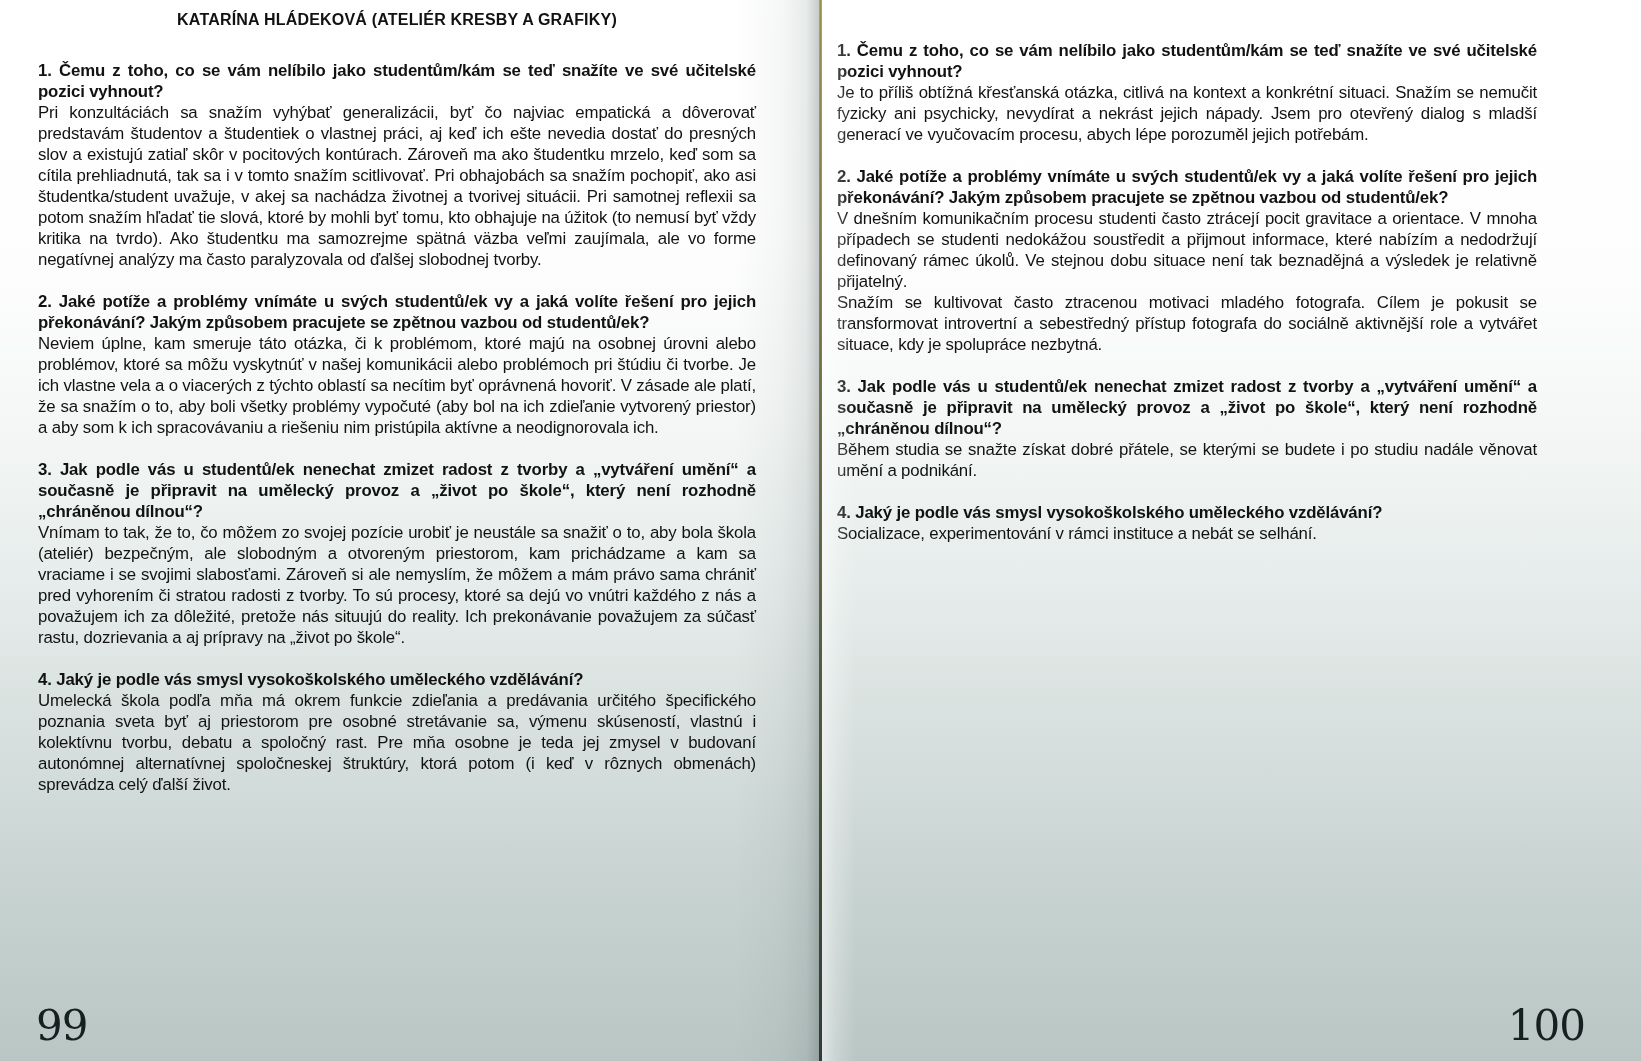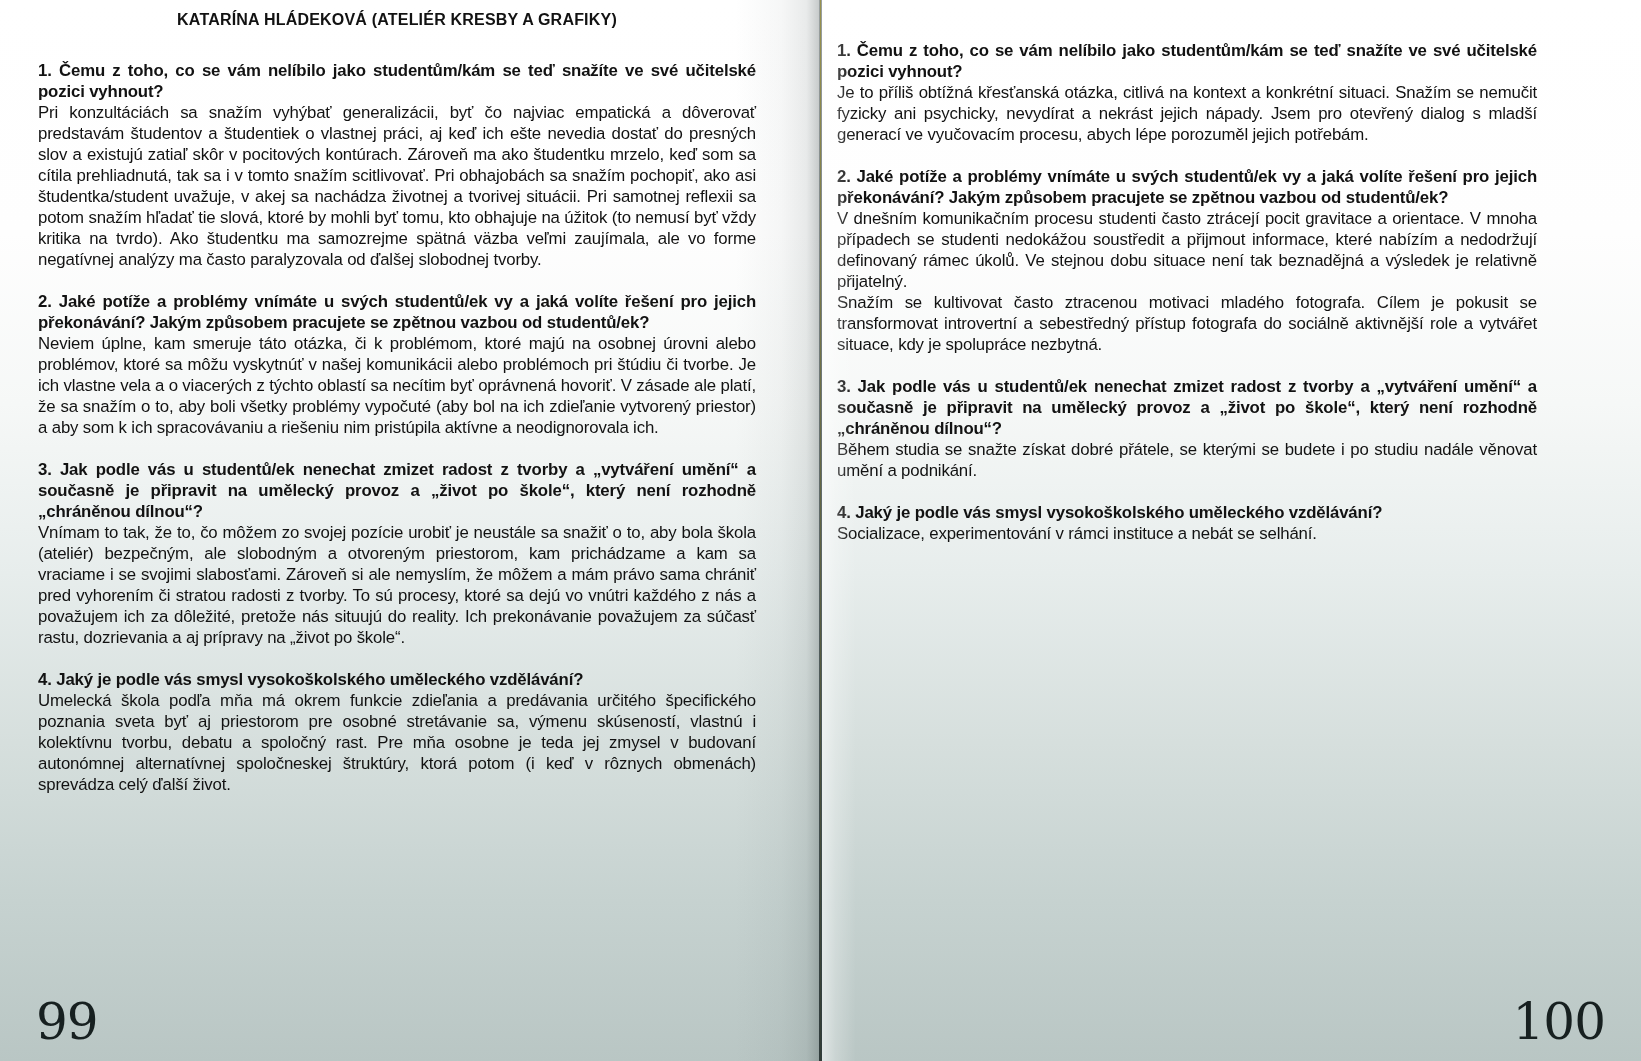--- a/index.html
+++ b/index.html
@@ -66,26 +66,26 @@
   }
   .answer {
     font-size: 16.8px; line-height: 21px;
     letter-spacing: -0.15px;
     text-align: justify;
   }
   .page-number {
     position: absolute; bottom: 14px; z-index: 5;
     font-family: "DejaVu Serif", "Liberation Serif", serif;
     font-weight: 400;
-    font-size: 50px; line-height: 1;
+    font-size: 42px; line-height: 1;
     color: #172020;
     letter-spacing: -1px;
   }
   .page-number-left  { left: 36px; }
-  .page-number-right { right: 36px; }
+  .page-number-right { right: 56px; }
 </style>
 </head>
 <body>
 
 <div class="spread">
 
   <div class="page page-left">
     <div class="content">
       <div class="page-header">KATARÍNA HLÁDEKOVÁ (ATELIÉR KRESBY A GRAFIKY)</div>
       <div class="qa-list">

